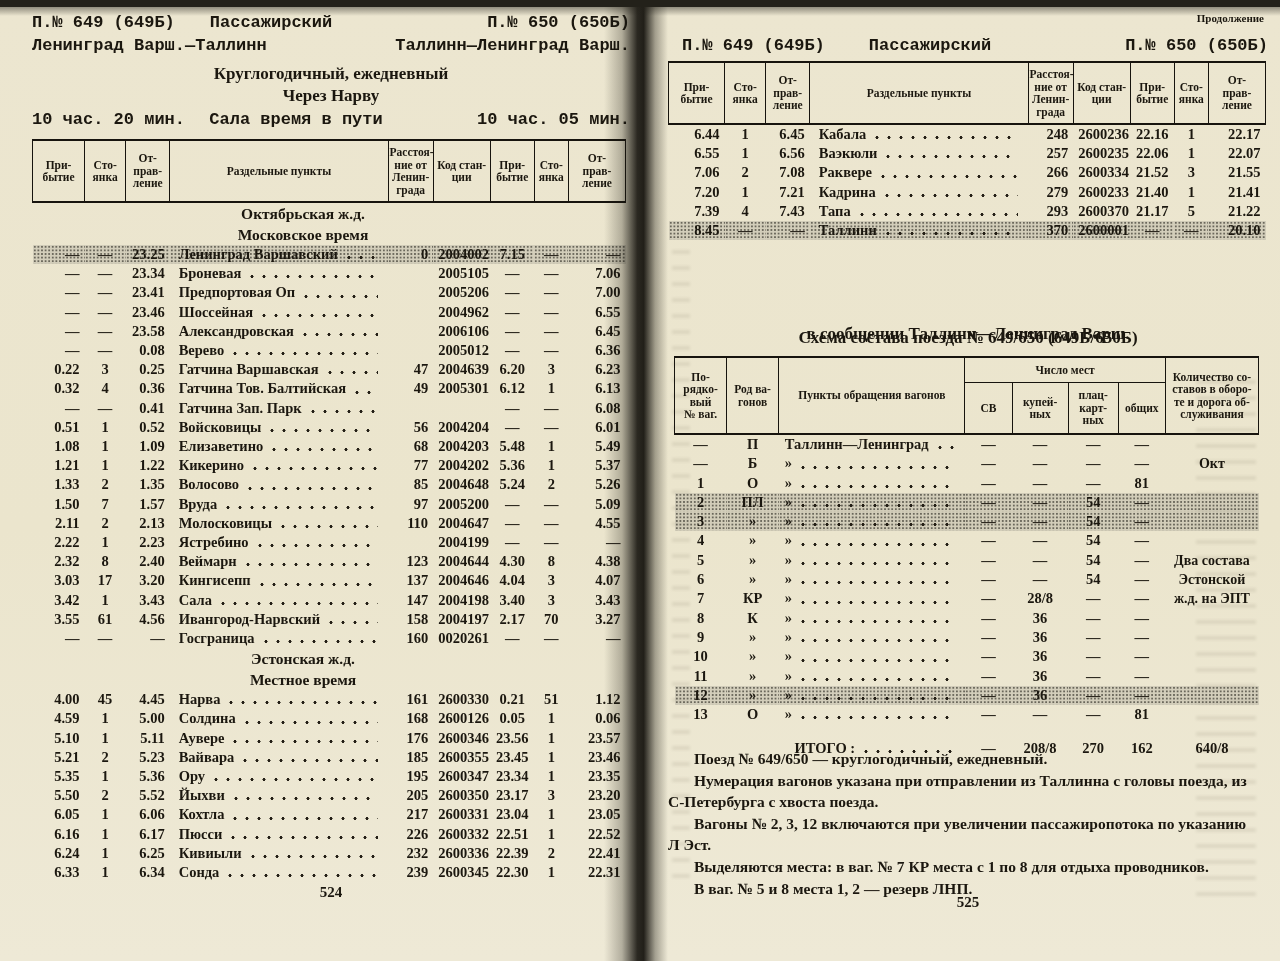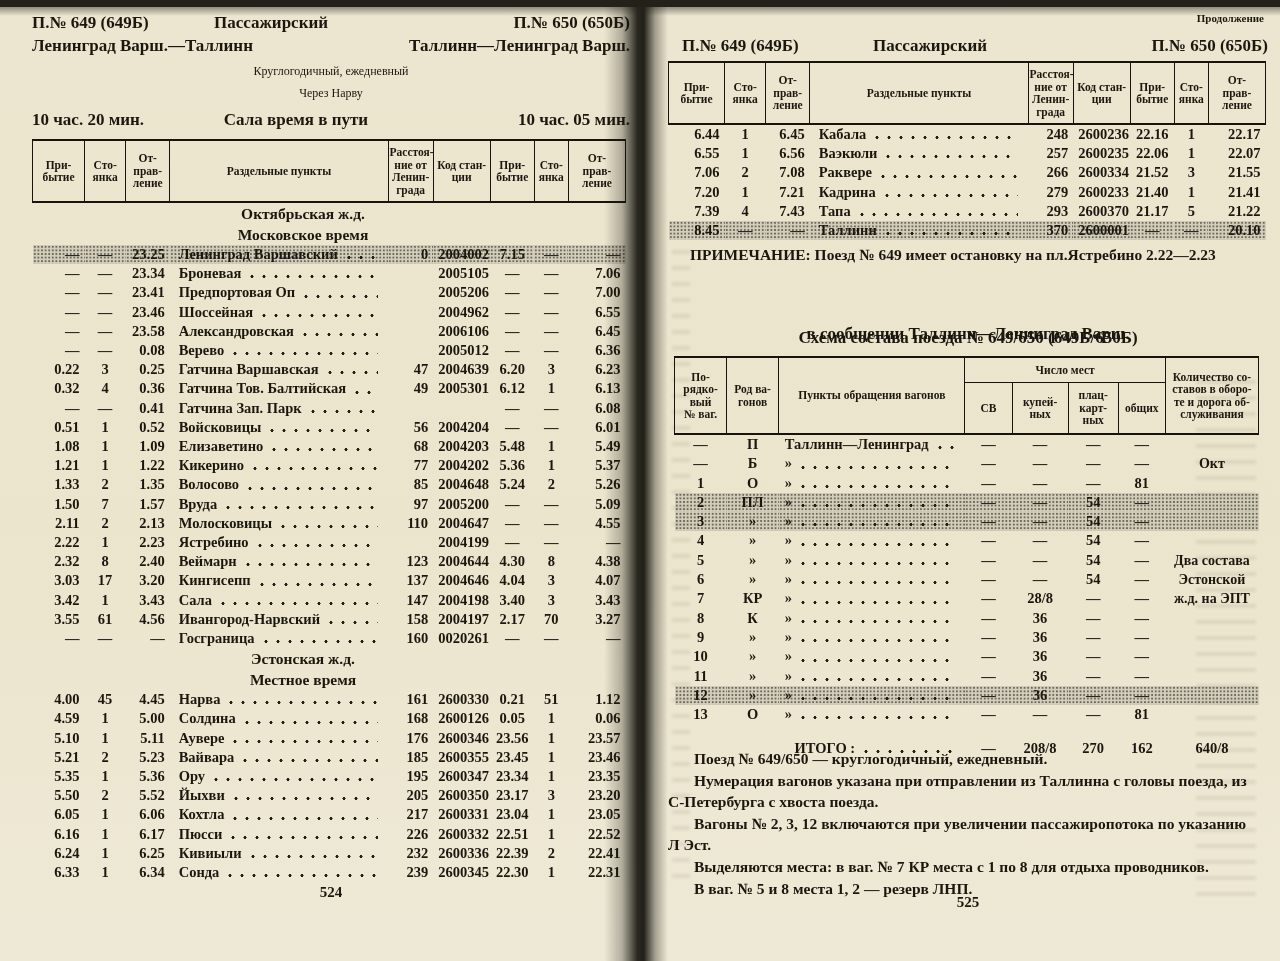--- a/index.html
+++ b/index.html
@@ -15,23 +15,23 @@
     background:linear-gradient(180deg,rgba(35,33,26,.45),rgba(35,33,26,0));z-index:6;}
   .gutter{position:absolute;left:604px;top:0;width:64px;height:961px;z-index:5;pointer-events:none;
     background:linear-gradient(90deg,rgba(25,23,15,0) 0%,rgba(25,23,15,.28) 28%,rgba(16,14,9,.88) 52%,rgba(16,14,9,.92) 62%,rgba(25,23,15,.35) 80%,rgba(25,23,15,0) 100%);}
   .ghost{position:absolute;z-index:1;opacity:.10;filter:blur(1.6px);
     background:repeating-linear-gradient(180deg,#564f3a 0 4px,transparent 4px 16px);}
 
   .page{position:absolute;top:0;height:961px;z-index:2;}
   #page-left{left:32px;width:598px;}
   #page-right{left:668px;width:600px;}
 
-  .hrow{position:absolute;left:0;width:100%;display:flex;justify-content:space-between;align-items:baseline;}
+  .hrow{position:absolute;left:0;width:100%;display:flex;justify-content:space-between;align-items:baseline;font-family:Liberation Mono, monospace;}
   .b17{font-size:17px;font-weight:700;}
-  .b16{font-size:12px;font-weight:400;}
+  .b16{font-size:17px;font-weight:700;}
   .center{text-align:center;width:100%;position:absolute;left:0;}
 
   table{border-collapse:collapse;table-layout:fixed;}
   .tt{width:594px;position:absolute;left:0;}
   .tt th{
     border:1.5px solid #17140e;border-top:2.5px solid #17140e;border-bottom:2.1px solid #17140e;
     font-size:11.5px;line-height:12.5px;font-weight:700;white-space:pre-line;
     padding:4px 1px;vertical-align:middle;height:52px;
   }
   .tt td{
@@ -789,21 +789,20 @@
           </td>
           <td class="ar">370</td>
           <td class="al">2600001</td>
           <td class="ac">—</td>
           <td class="ac">—</td>
           <td class="ar">20.10</td>
         </tr>
       </tbody>
   </table>
 
-  <div class="noteline" style="top:246px;">ПРИМЕЧАНИЕ: Поезд № 649 имеет остановку на пл.Ястребино 2.22—2.23</div>
 
   <div class="center b17" style="top:294px;margin-top:34px;">Схема состава поезда № 649/650 (649Б/650Б)</div>
   <div class="center b17" style="top:324px;">в сообщении Таллинн—Ленинград Варш.</div>
 
   <table class="sch" id="sch" style="top:356px;">
     <colgroup>
       <col style="width:52px">
         <col style="width:52px">
         <col style="width:186px">
         <col style="width:47px">

